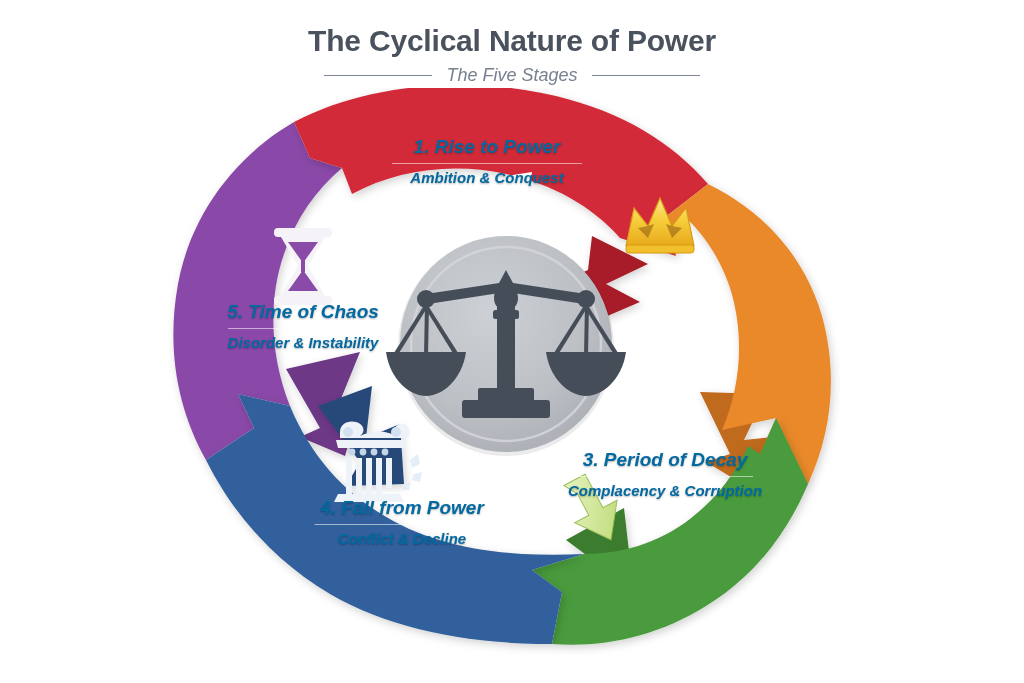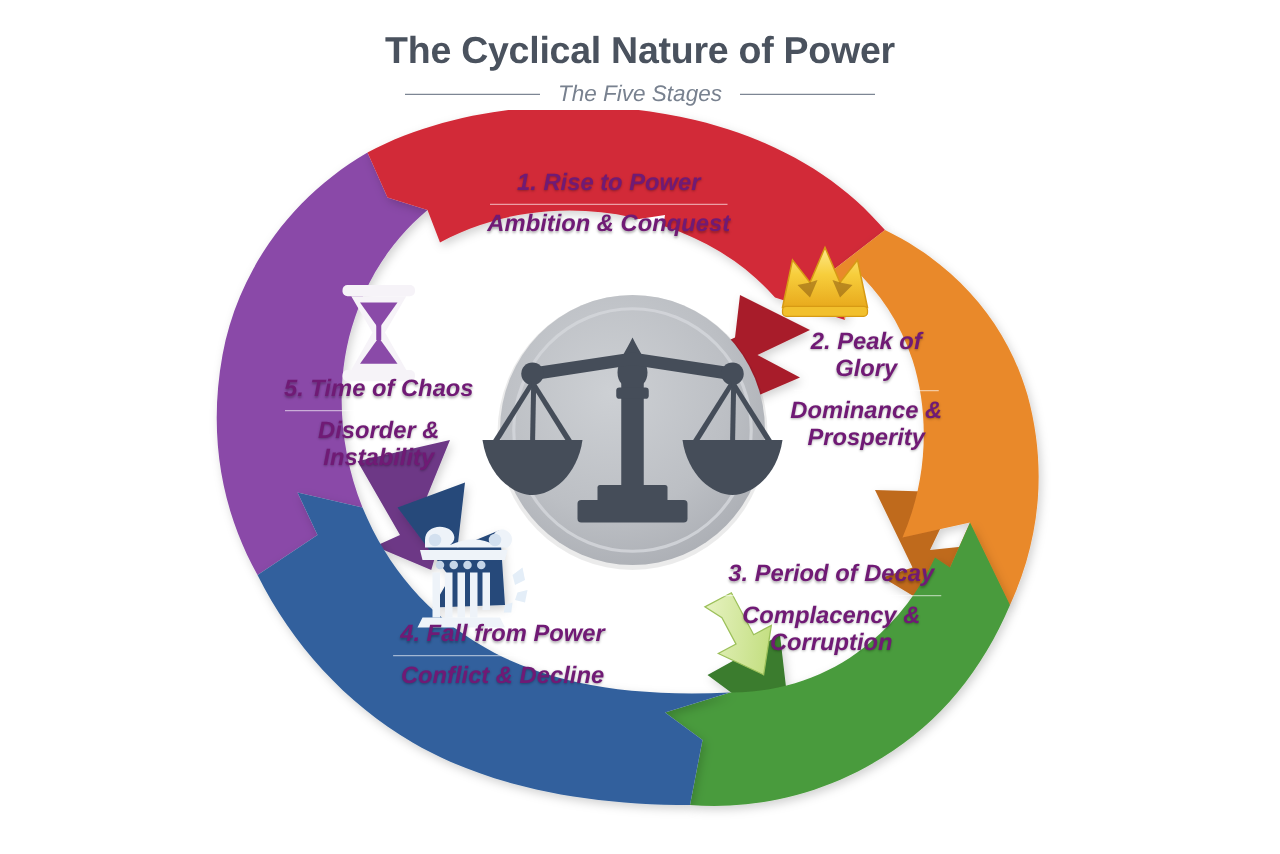--- a/index.html
+++ b/index.html
@@ -63,39 +63,39 @@
   #cycle-svg {
     position: absolute;
     left: 0;
     top: 0;
   }
 
   
   .seg-label {
     position: absolute;
     text-align: center;
-    color: #701a75;
+    color: #0369a1;
     text-shadow: 0 1px 2px rgba(0,0,0,0.30);
     pointer-events: none;
   }
   .seg-title {
     font-size: 19px;
     font-weight: bold;
     font-style: italic;
     line-height: 1.15;
     white-space: nowrap;
   }
   .seg-title.wrap { white-space: normal; }
   .seg-rule {
     height: 1px;
     background: rgba(255,255,255,0.55);
     margin: 5px auto 5px auto;
   }
   .seg-sub {
-    font-size: 19px;
+    font-size: 15px;
     font-weight: bold;
     font-style: italic;
     line-height: 1.18;
   }
 
   
   #label-1 { left: 487px; top: 48px; transform: translateX(-50%); width: 230px; }
   #label-1 .seg-rule { width: 190px; }
 
   #label-2 { left: 693px; top: 175px; transform: translateX(-50%); width: 130px; }
@@ -310,25 +310,20 @@
       <rect x="301" y="172" width="4" height="12" fill="#8a4aa8"></rect>
     </g>
   </svg>
 
   <div class="seg-label" id="label-1">
     <div class="seg-title">1. Rise to Power</div>
     <div class="seg-rule"></div>
     <div class="seg-sub">Ambition &amp; Conquest</div>
   </div>
 
-  <div class="seg-label" id="label-2">
-    <div class="seg-title wrap">2. Peak of Glory</div>
-    <div class="seg-rule"></div>
-    <div class="seg-sub">Dominance &amp; Prosperity</div>
-  </div>
 
   <div class="seg-label" id="label-3">
     <div class="seg-title">3. Period of Decay</div>
     <div class="seg-rule"></div>
     <div class="seg-sub wrap">Complacency &amp; Corruption</div>
   </div>
 
   <div class="seg-label" id="label-4">
     <div class="seg-title">4. Fall from Power</div>
     <div class="seg-rule"></div>

